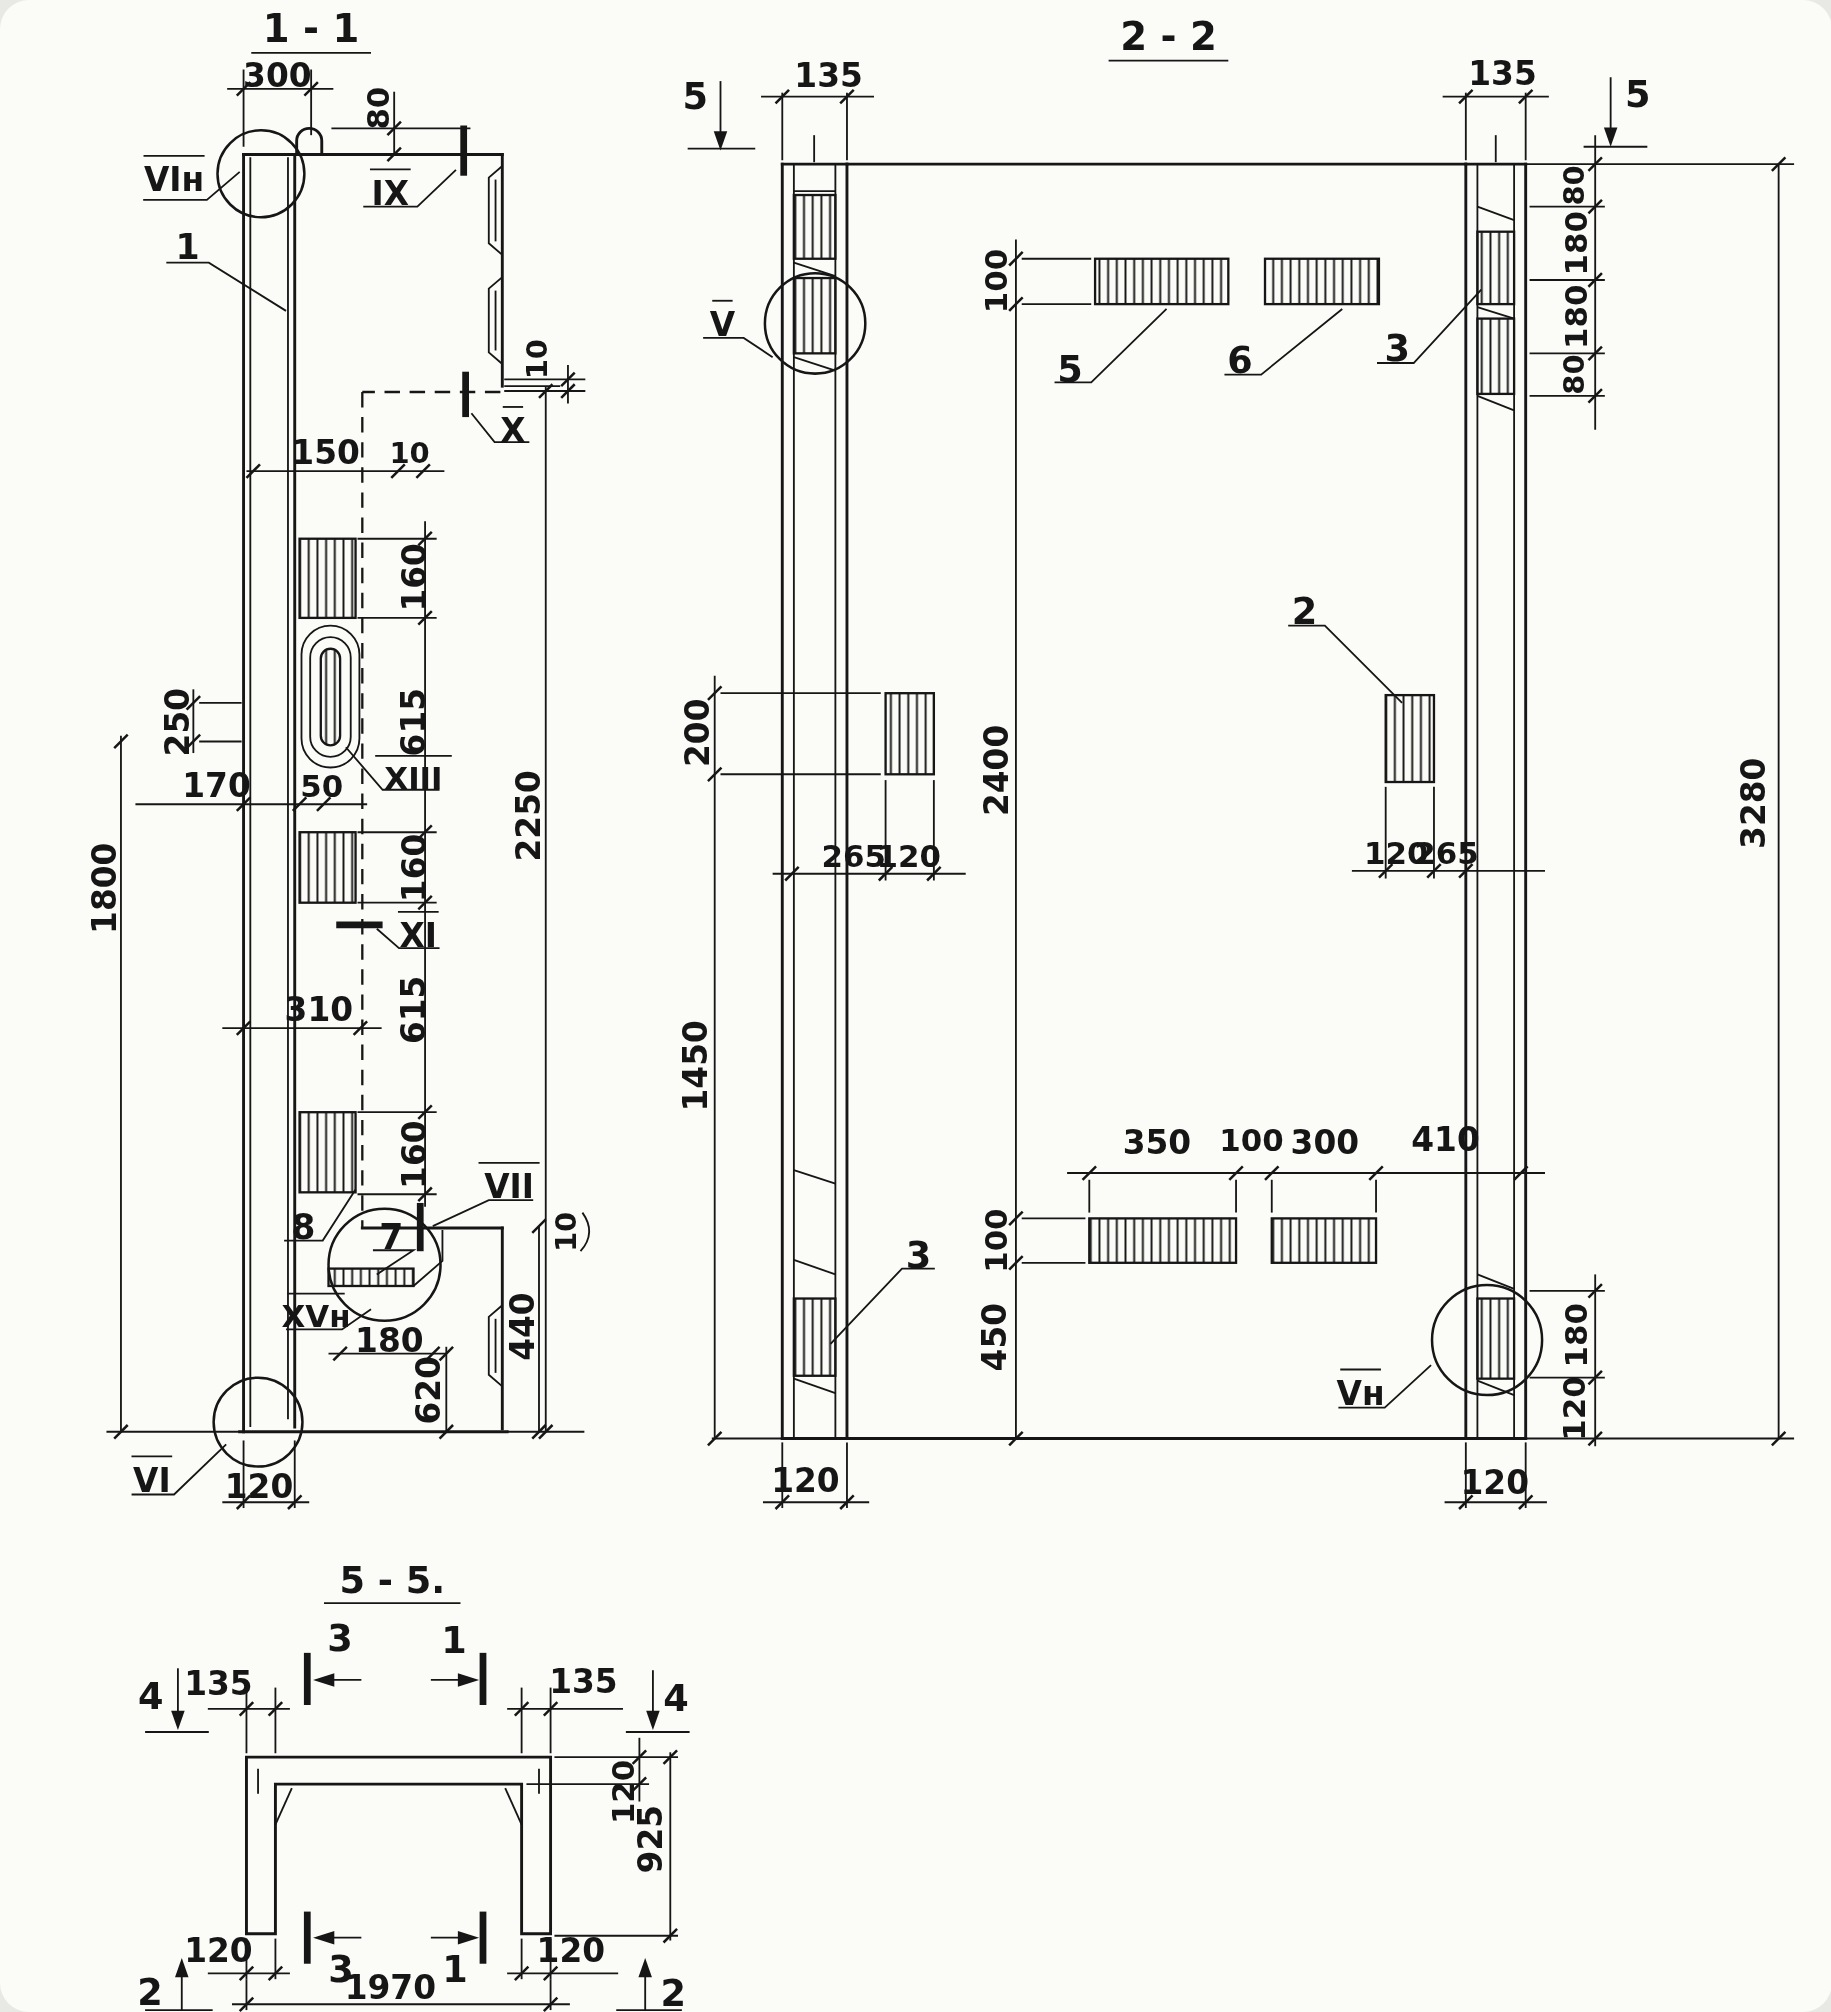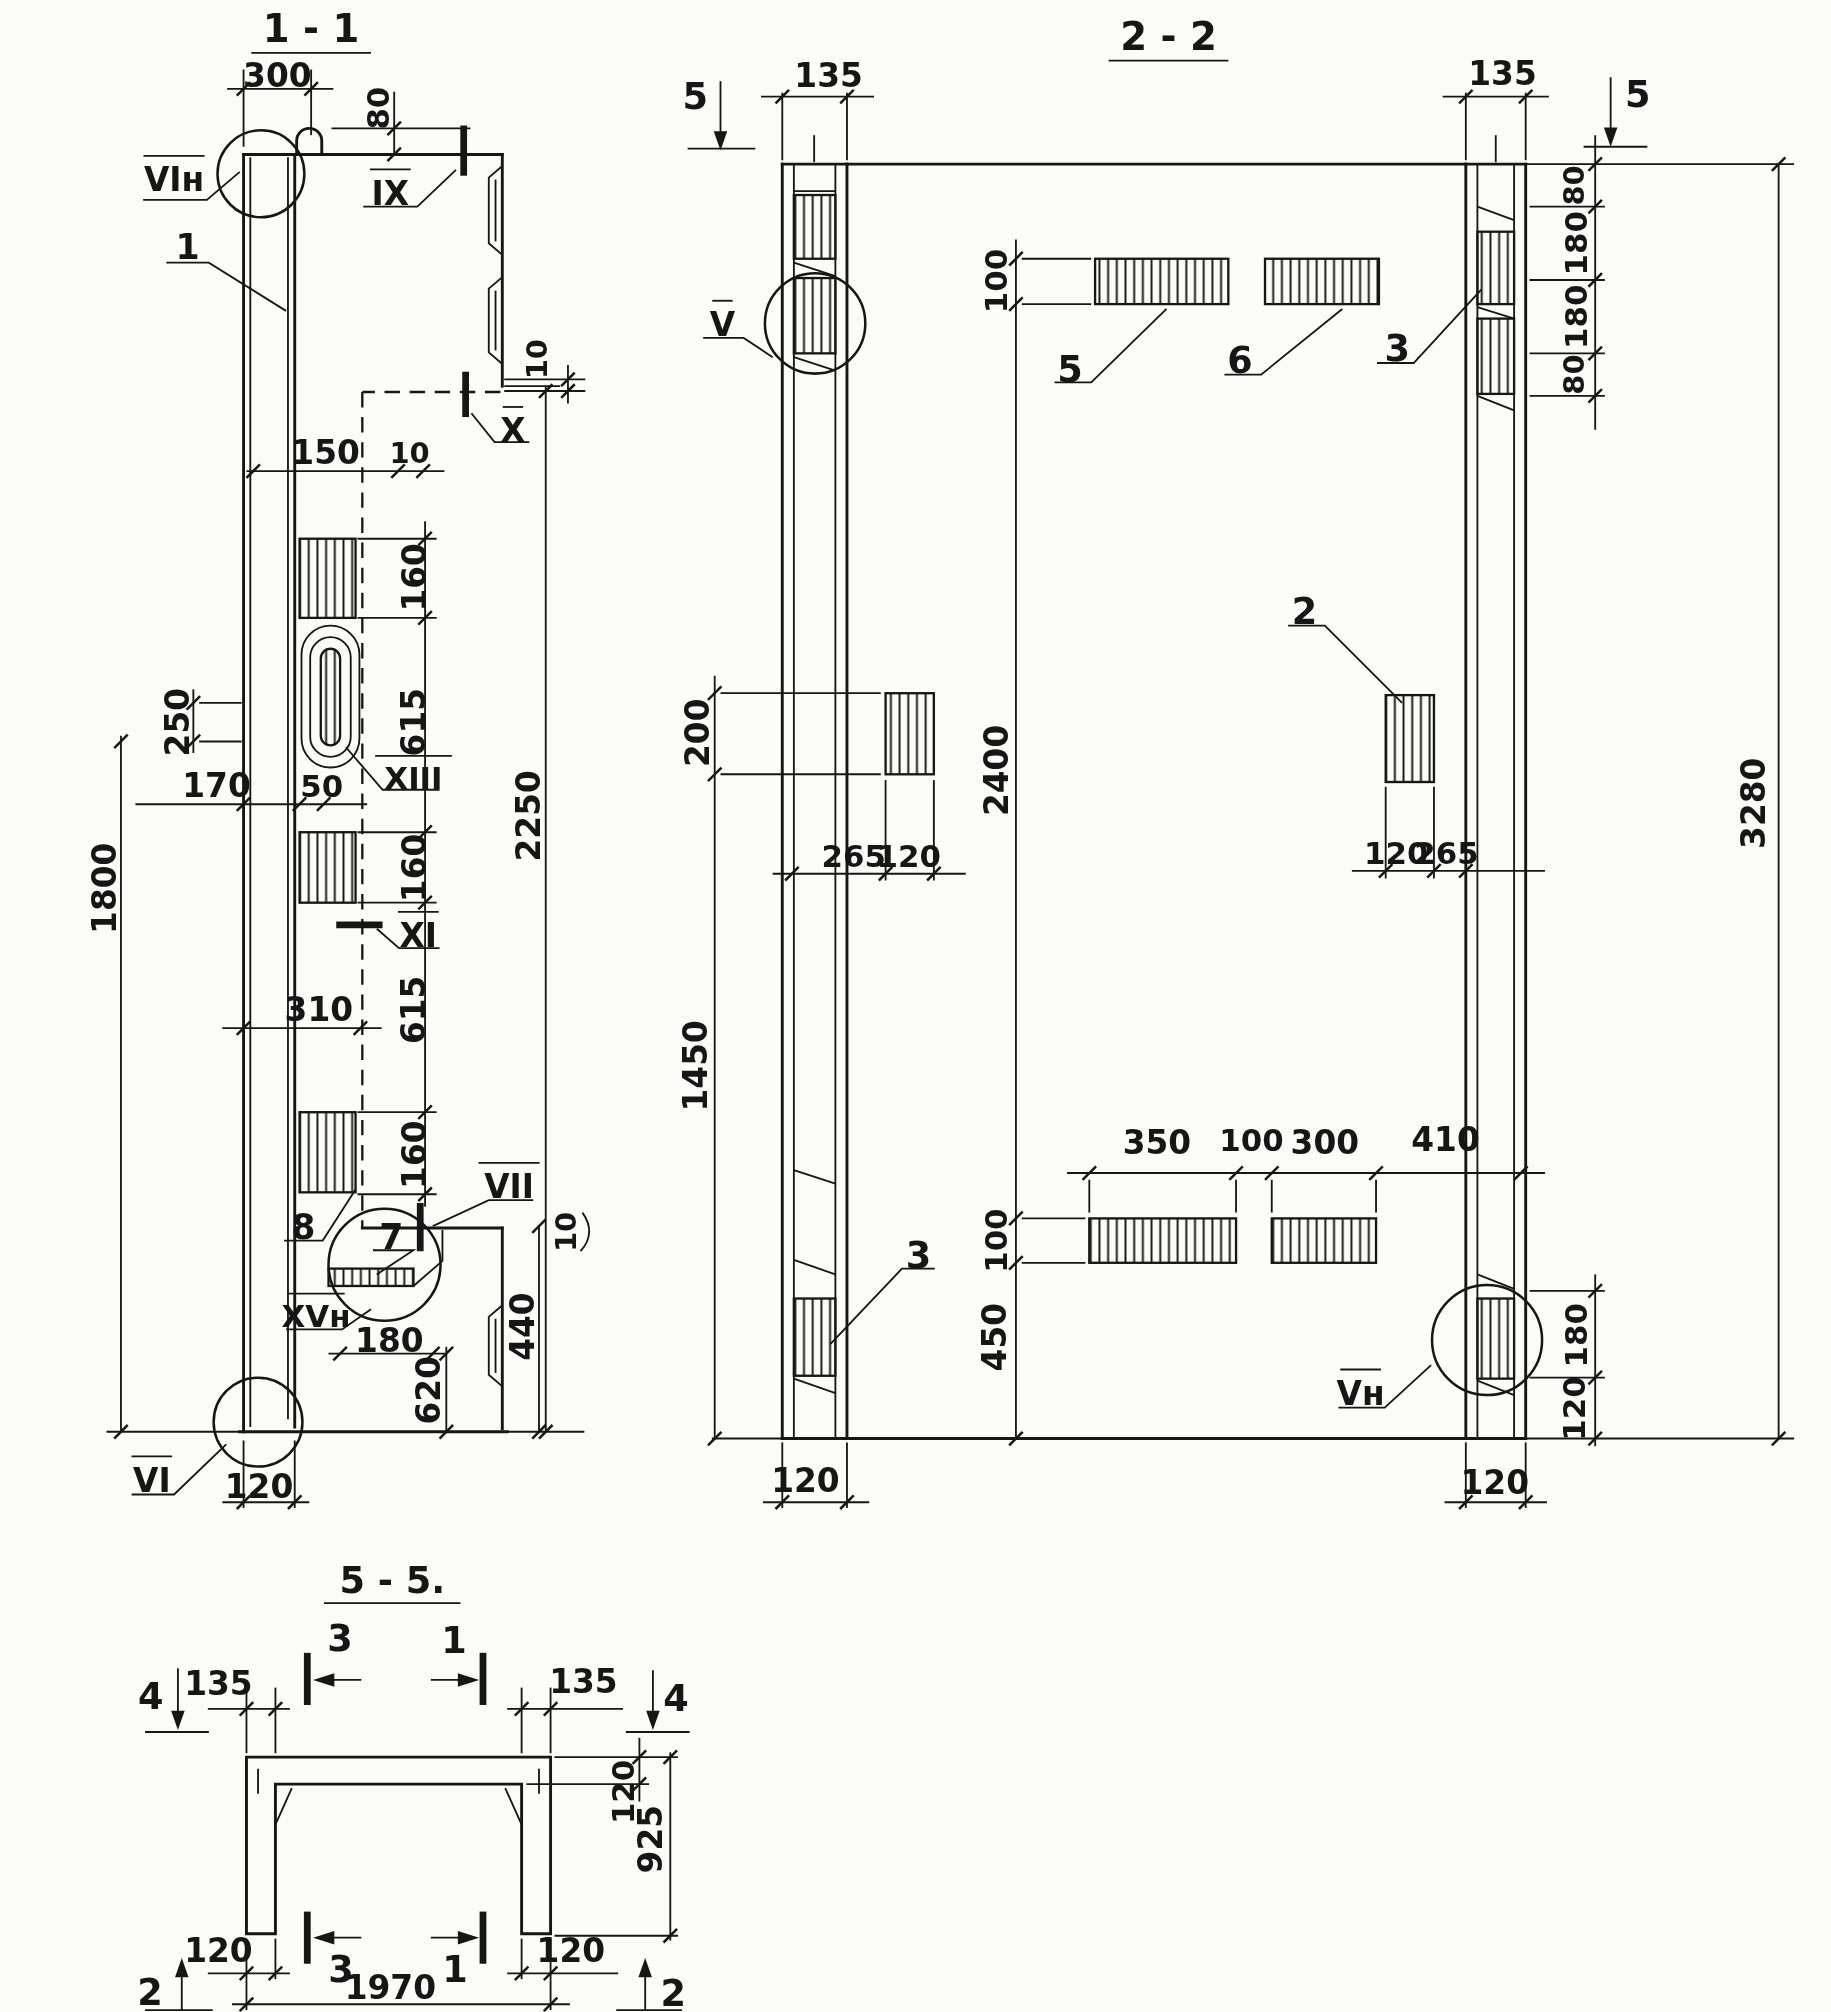--- a/index.html
+++ b/index.html
@@ -1,17 +1,17 @@
 <!DOCTYPE html>
 <html><head>
 <meta charset="utf-8">
 <style>
   html,body{margin:0;padding:0;background:#e8e8e4;}
   .page{width:1832px;height:2012px;background:#fbfbf8;position:relative;margin:0 auto;
-        font-family:"DejaVu Sans", sans-serif;}
+        font-family:"DejaVu Sans", sans-serif;border-radius:29px;}
   svg{position:absolute;left:0;top:0;color:#161616;}
   svg text{fill:#161616;font-family:"DejaVu Sans", sans-serif;font-weight:bold;}
   .ol{stroke:#161616;stroke-width:3;fill:none;stroke-linecap:square;}
   .th{stroke:#161616;stroke-width:1.9;fill:none;stroke-linecap:butt;}
   .dsh{stroke:#161616;stroke-width:2.4;fill:none;stroke-dasharray:16 10;}
   .bar{stroke:#161616;stroke-width:7;fill:none;stroke-linecap:butt;}
   .tk{stroke:#161616;stroke-width:2.6;fill:none;}
   .hz{fill:url(#hv);stroke:#161616;stroke-width:2.4;}
   .cir{stroke:#161616;stroke-width:2.6;fill:none;}
   .arr{fill:#161616;stroke:none;}

